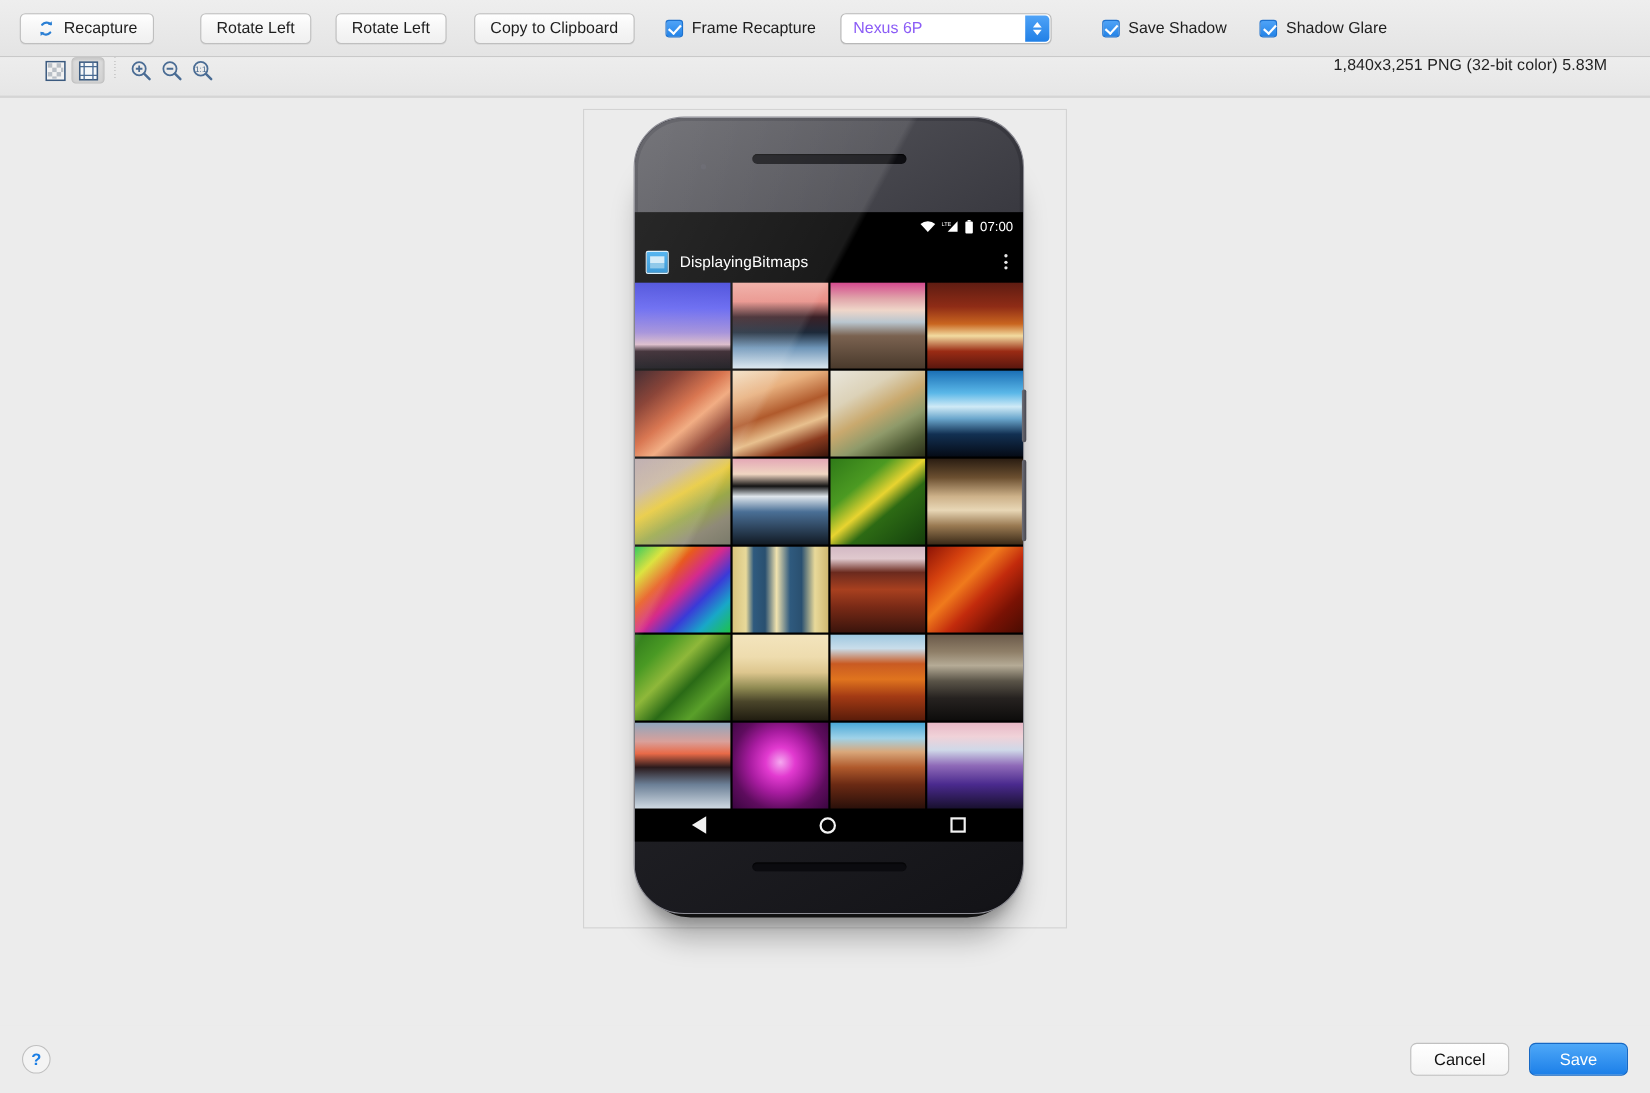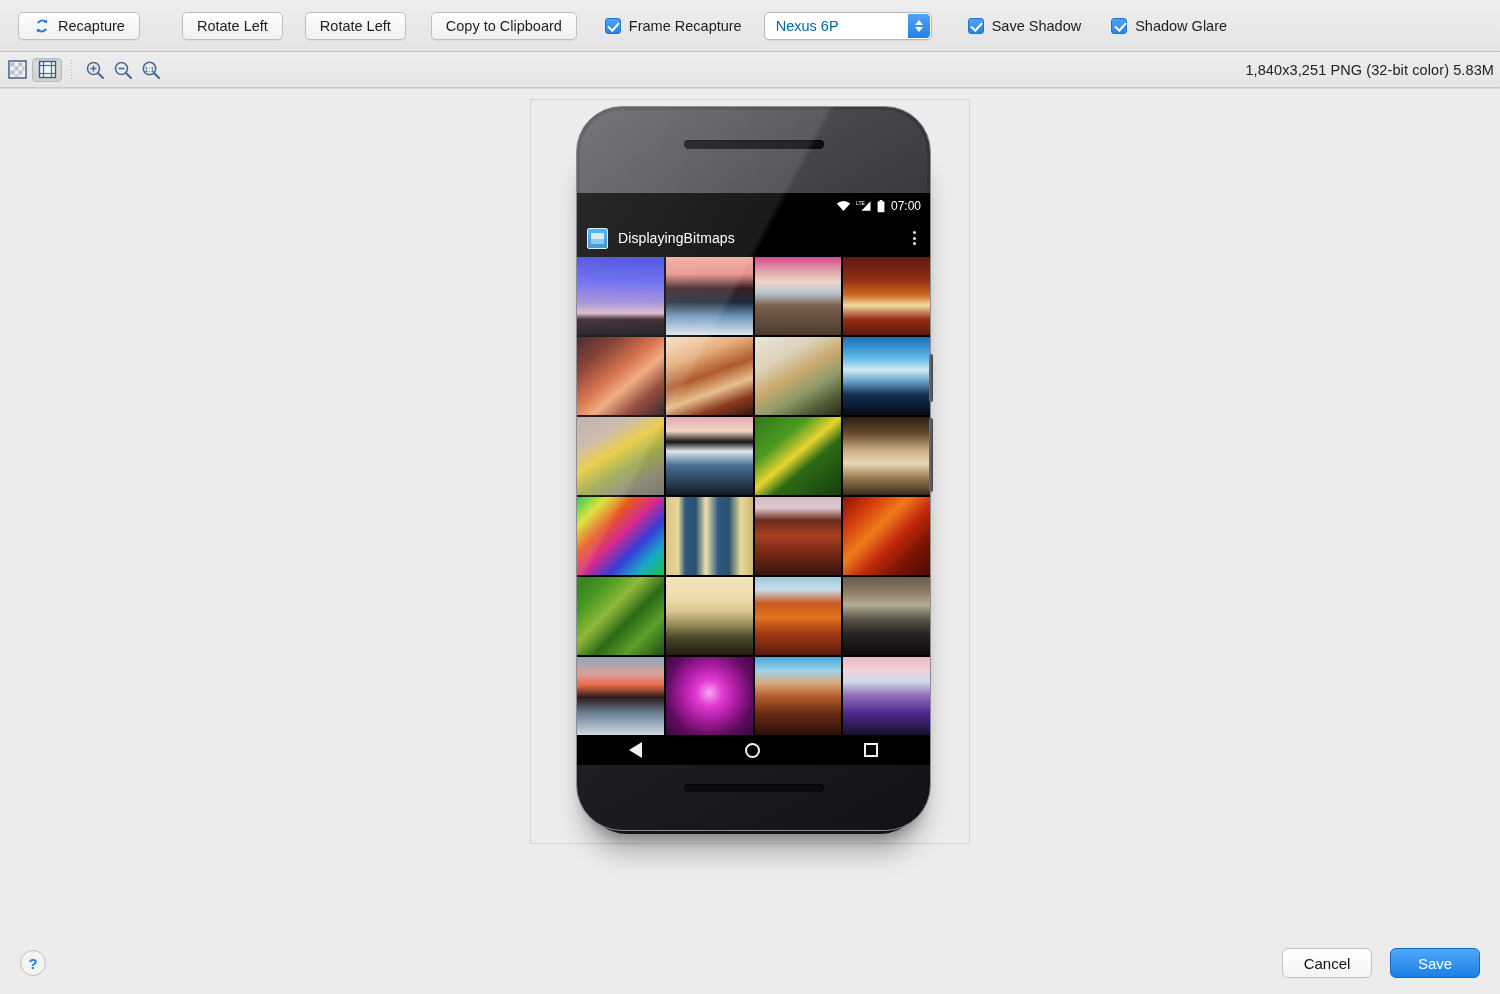--- a/index.html
+++ b/index.html
@@ -63,42 +63,42 @@
   }
   .chk::after {
     content: ""; position: absolute; left: 4.5px; top: 1.5px;
     width: 5px; height: 9px; border: solid #fff; border-width: 0 2px 2px 0;
     transform: rotate(42deg);
   }
   #chk-frame-wrap { margin-right: 22px; }
   #chk-shadow-wrap { margin-right: 30px; }
 
   .popup {
-    position: relative; height: 28px; width: 168px;
+    position: relative; height: 28px; width: 192px;
     background: #ffffff; border: 1px solid #b8b8b8; border-radius: 5px;
     display: flex; align-items: center; padding-left: 11px;
-    font-size: 14.5px; color: #0369a1; margin-right: 36px;
+    font-size: 14.5px; color: #8b5cf6; margin-right: 46px;
     box-shadow: 0 1px 0 rgba(0,0,0,.06);
   }
   .popup .stepper {
     position: absolute; right: 1px; top: 1px; bottom: 1px; width: 22px;
     border-radius: 0 4px 4px 0;
     background: linear-gradient(to bottom, #4fa3f7, #2180e6);
     display: flex; flex-direction: column; align-items: center; justify-content: center; gap: 2px;
   }
   .arrow-up, .arrow-dn { width: 0; height: 0; border-left: 4.5px solid transparent; border-right: 4.5px solid transparent; }
   .arrow-up { border-bottom: 5px solid #fff; }
   .arrow-dn { border-top: 5px solid #fff; }
 
   
   .toolbar2 {
     height: 36px; flex: 0 0 36px;
     background: linear-gradient(to bottom, #ededed, #e6e6e6);
     border-bottom: 1px solid #c9c9c9;
-    display: flex; align-items: center; padding: 0 2px;
+    display: flex; align-items: flex-start; padding: 0 35px;
   }
   .tog {
     width: 30px; height: 24px; border-radius: 4px;
     display: flex; align-items: center; justify-content: center;
     border: 1px solid transparent;
   }
   .tog.pressed {
     background: linear-gradient(to bottom, #dcdcdc, #d2d2d2);
     border: 1px solid #bbb; box-shadow: inset 0 1px 2px rgba(0,0,0,.12);
   }

